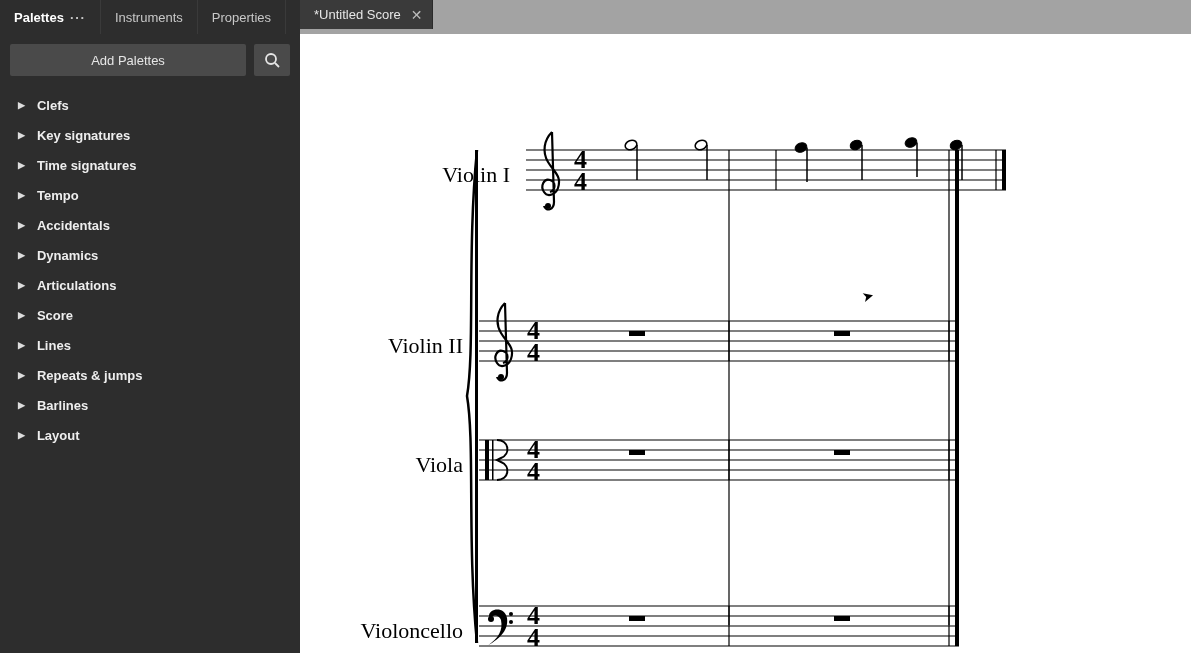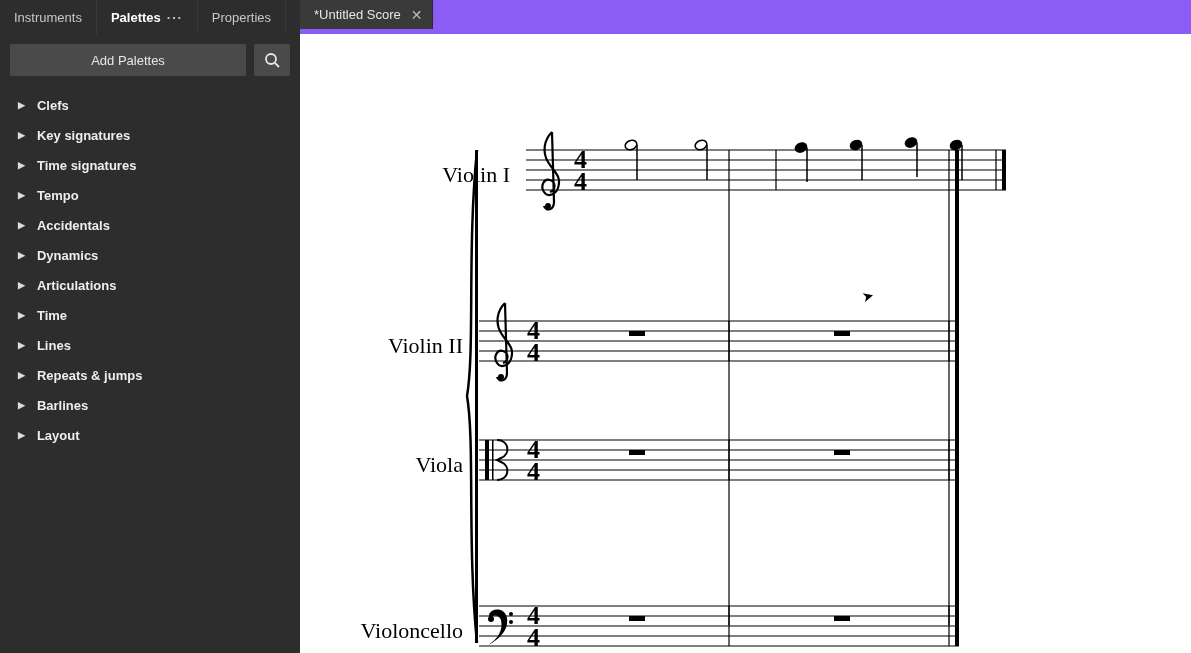--- a/index.html
+++ b/index.html
@@ -32,21 +32,21 @@
     border-right: 1px solid #3a3a3a;
   }
   .panel-tab.active {
     color: #fff;
     font-weight: 600;
     background: #2d2d2d;
   }
   .panel-tab .dots { margin-left: 6px; letter-spacing: 1px; color:#c8c8c8;}
   .doc-tabs {
     display: flex;
-    background: #8b5cf6;
+    background: #a3a3a3;
     flex: 1;
     align-items: stretch;
   }
   .doc-tab {
     background: #3a3a3a;
     color: #e6e6e6;
     font-size: 13px;
     padding: 0 10px 0 14px;
     display: flex;
     align-items: center;
@@ -169,26 +169,26 @@
     font-size: 14px;
     color:#000;
     transform: rotate(-15deg);
   }
 </style>
 </head>
 <body>
 
 <div class="top-row">
   <div class="panel-tabs">
-    <div class="panel-tab">
-      <span>Instruments</span>
-    </div>
     <div class="panel-tab active">
       <span>Palettes</span>
       <span class="dots">···</span>
+    </div>
+    <div class="panel-tab">
+      <span>Instruments</span>
     </div>
     <div class="panel-tab">
       <span>Properties</span>
     </div>
   </div>
   <div class="doc-tabs">
     <div class="doc-tab">
       <span>*Untitled Score</span>
       <span class="close">✕</span>
     </div>
@@ -230,21 +230,21 @@
       <div class="palette-item">
           <span class="tri">▶</span>
           <span>Dynamics</span>
         </div>
       <div class="palette-item">
           <span class="tri">▶</span>
           <span>Articulations</span>
         </div>
       <div class="palette-item">
           <span class="tri">▶</span>
-          <span>Time</span>
+          <span>Score</span>
         </div>
       <div class="palette-item">
           <span class="tri">▶</span>
           <span>Lines</span>
         </div>
       <div class="palette-item">
           <span class="tri">▶</span>
           <span>Repeats &amp; jumps</span>
         </div>
       <div class="palette-item">

